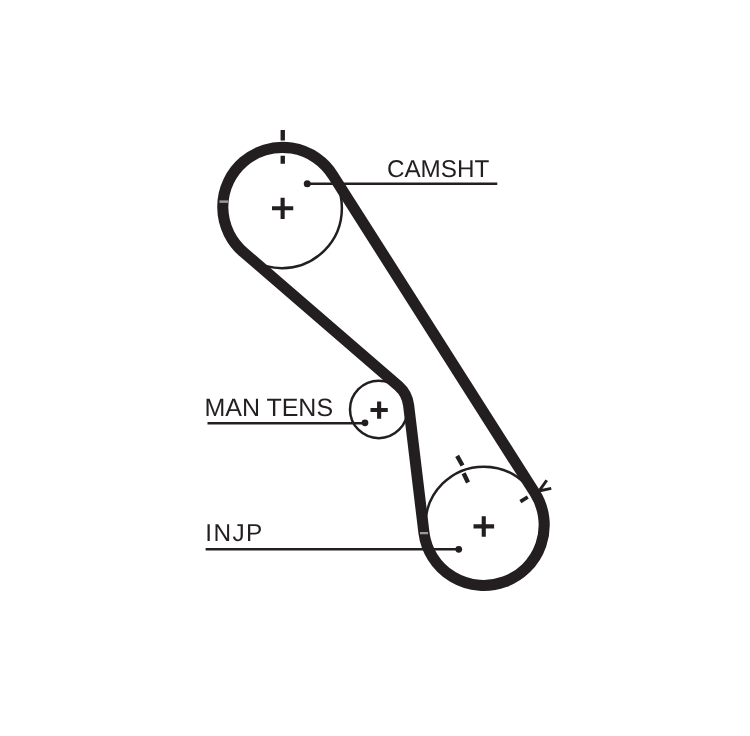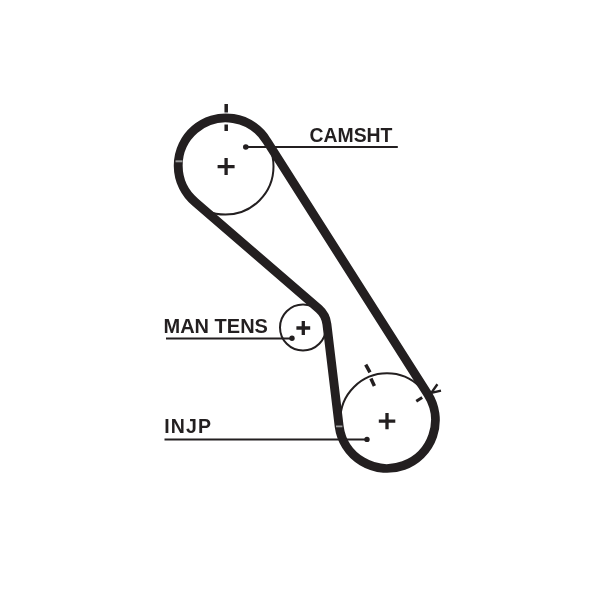--- a/index.html
+++ b/index.html
@@ -1,16 +1,16 @@
 <!DOCTYPE html>
 <html><head>
 <meta charset="utf-8">
 <style>
   html,body{margin:0;padding:0;background:#fff;}
-  .wrap{width:600px;height:589px;position:relative;background:#fff;font-weight:bold;}
+  .wrap{width:600px;height:589px;position:relative;background:#fff;}
   svg{display:block;}
   text{font-family:"Liberation Sans",sans-serif;fill:#231f20;}
 </style>
 </head>
 <body>
 <div class="wrap">
 <svg width="600" height="589" viewBox="0 0 600 589" xmlns="http://www.w3.org/2000/svg">
   <rect x="0" y="0" width="600" height="589" fill="#ffffff"></rect>
 
   <g fill="none" stroke="#231f20" stroke-width="2">

